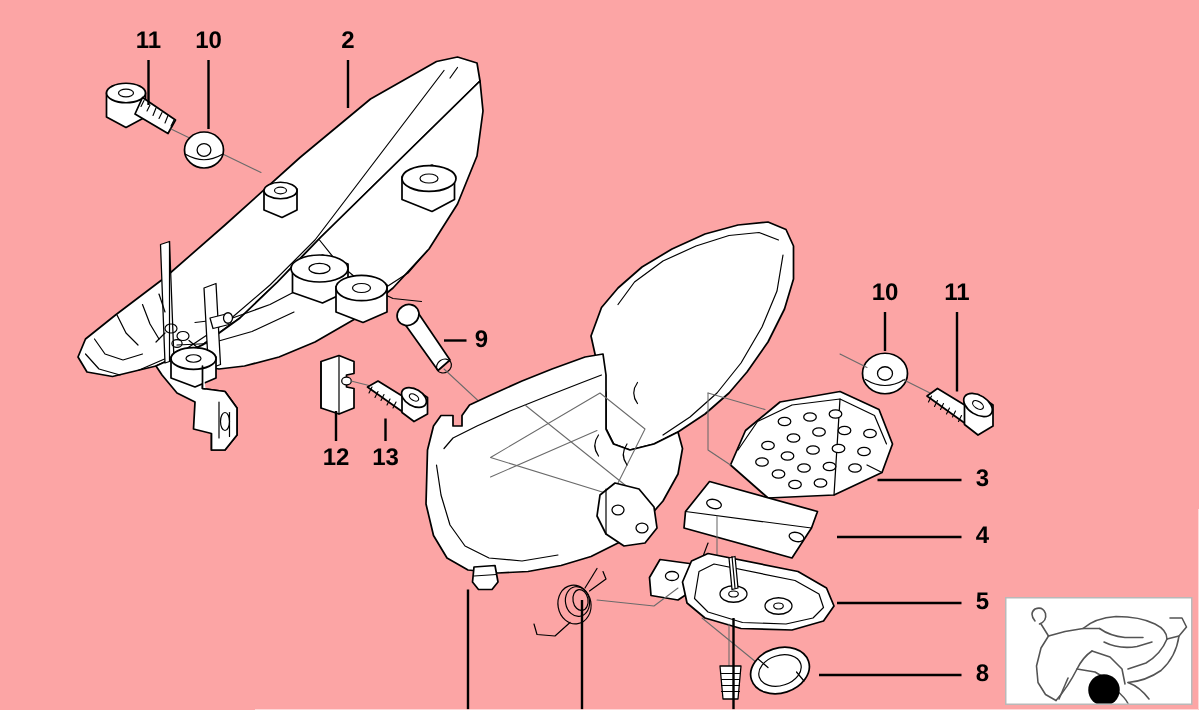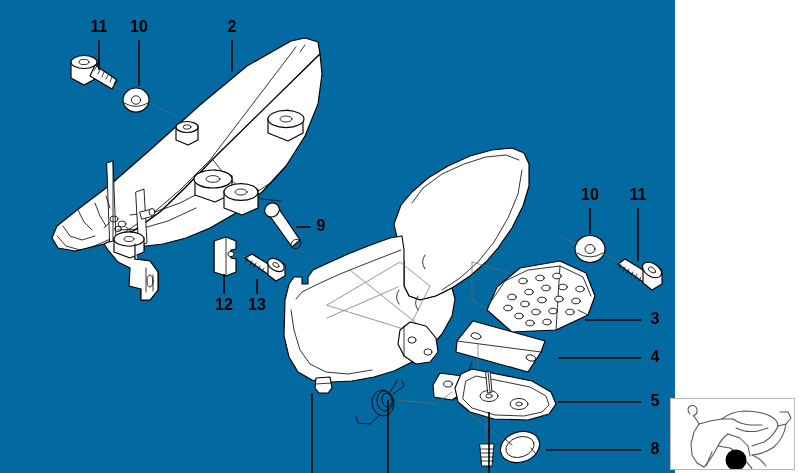--- a/index.html
+++ b/index.html
@@ -9,23 +9,23 @@
     background: #ffffff;
   }
   body {
     width: 799px;
     height: 473px;
     overflow: hidden;
     font-family: "Liberation Sans", sans-serif;
   }
   #diagram-root {
     position: relative;
-    width: 675px;
+    width: 799px;
     height: 473px;
-    background: #0369a1;
+    background: #fca5a5;
   }
   svg#parts-svg {
     position: absolute;
     top: 0; left: 0;
     width: 799px;
     height: 473px;
     display: block;
   }
   .ln-thin { fill: none; stroke: #000000; stroke-width: 0.8; stroke-linejoin: round; stroke-linecap: round; }
   .ln-faint { fill: none; stroke: #6a6a6a; stroke-width: 0.7; stroke-linejoin: round; stroke-linecap: round; }

